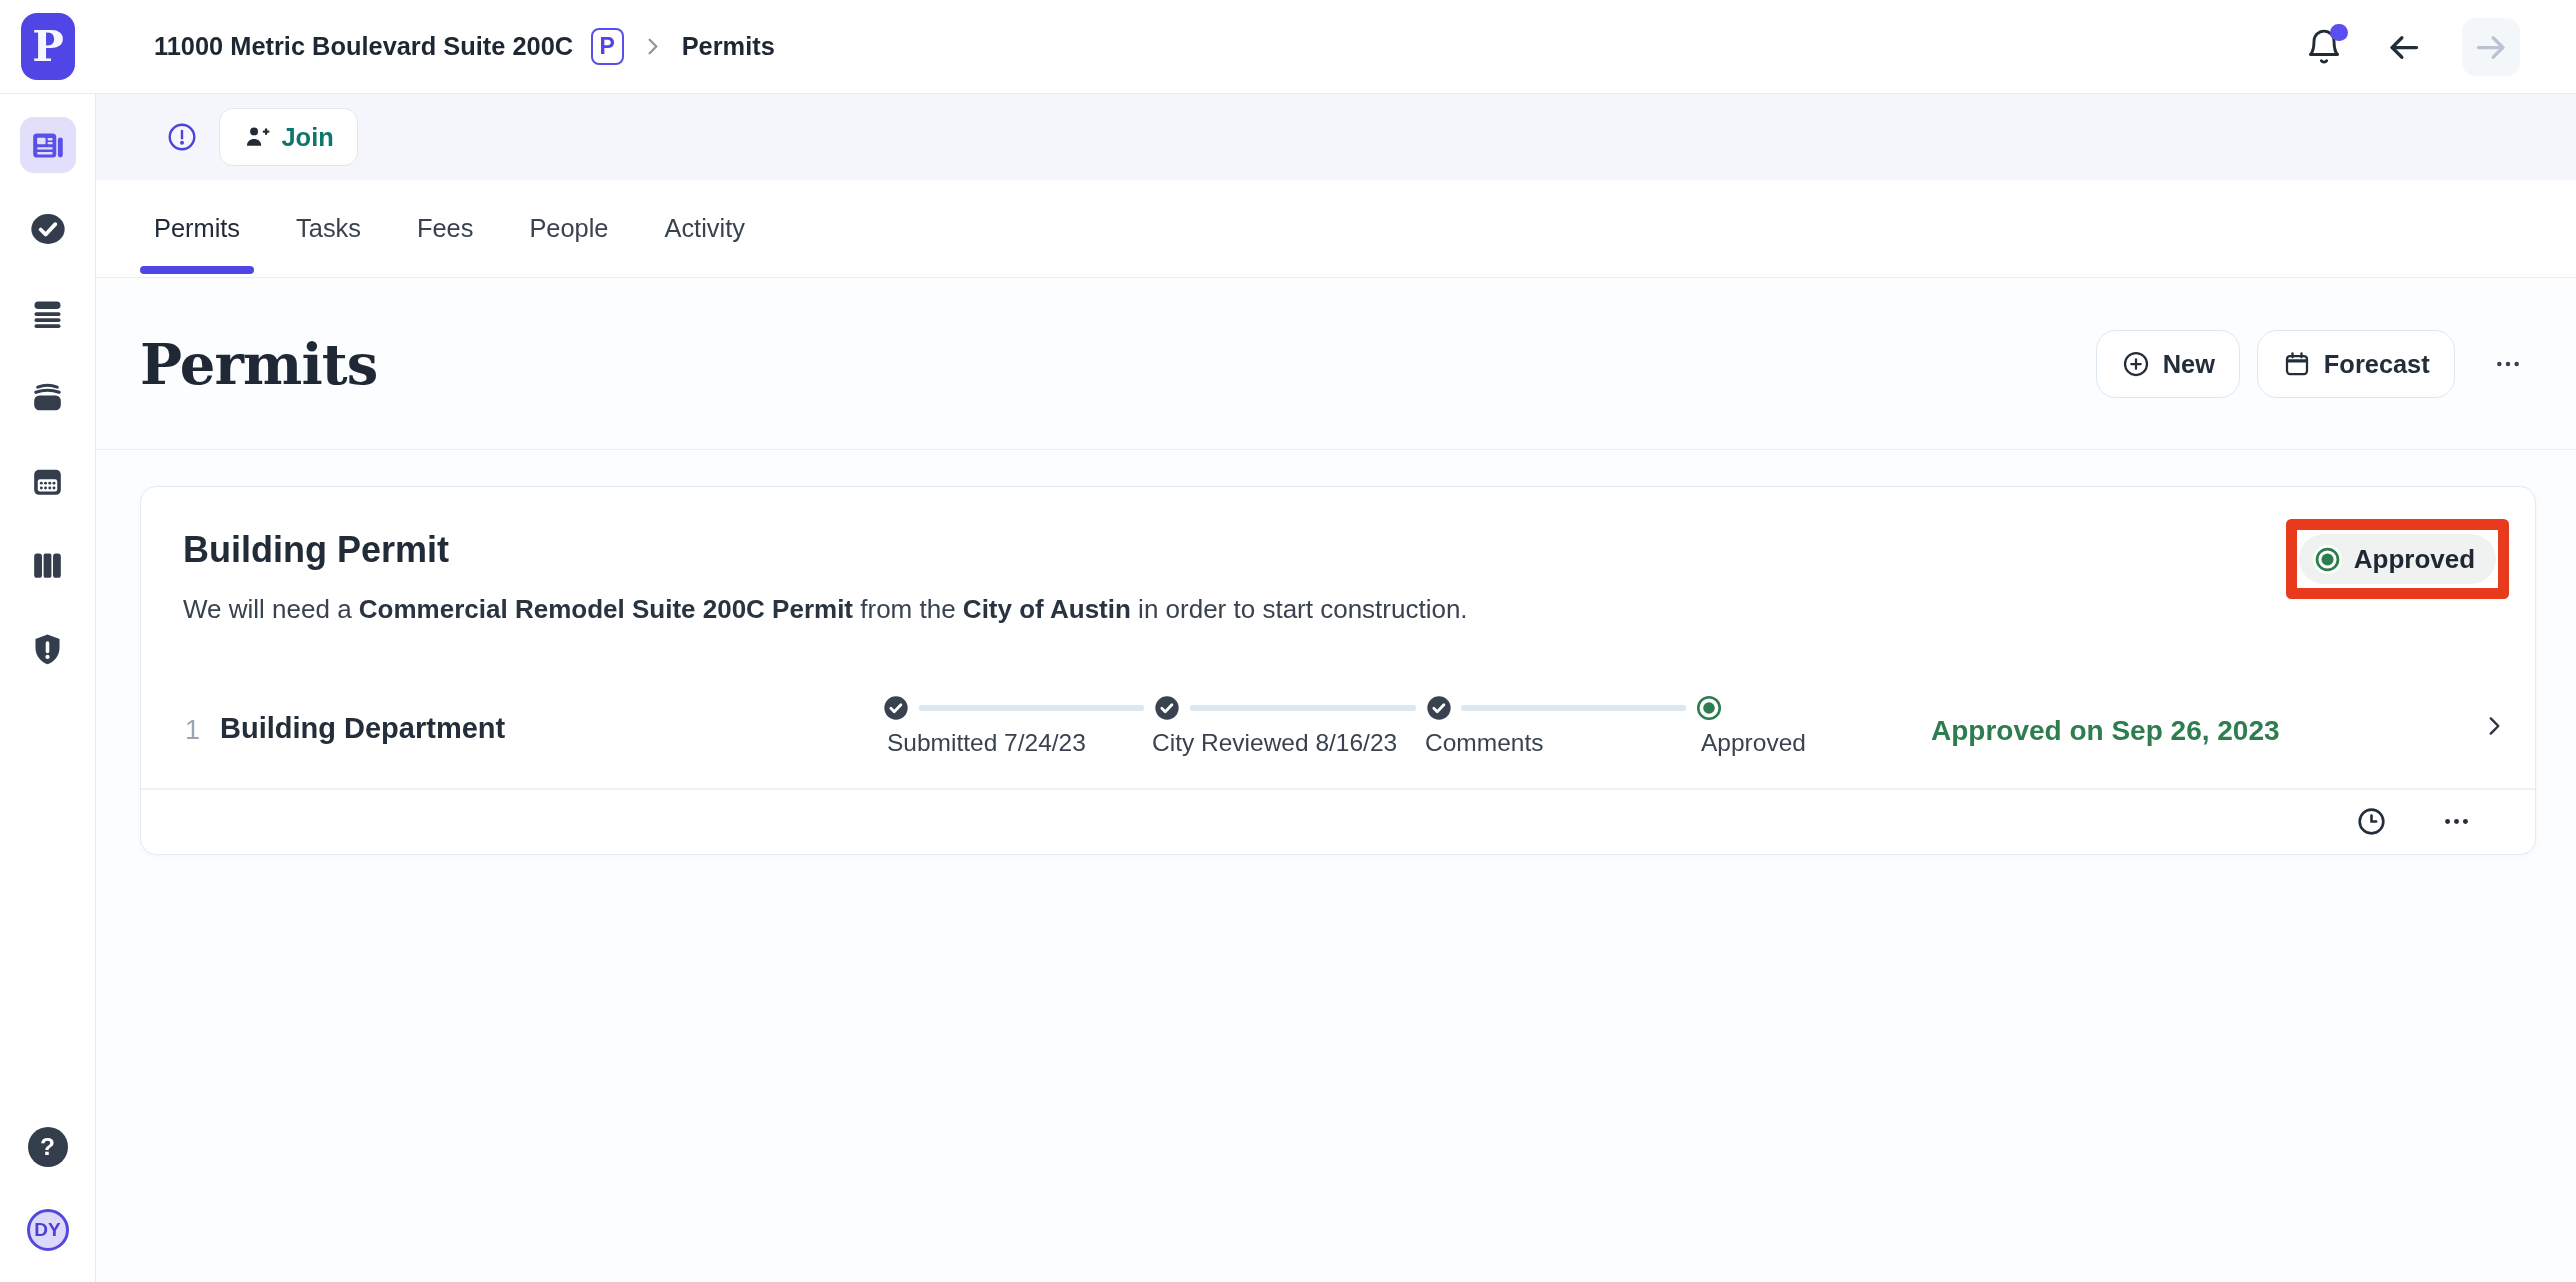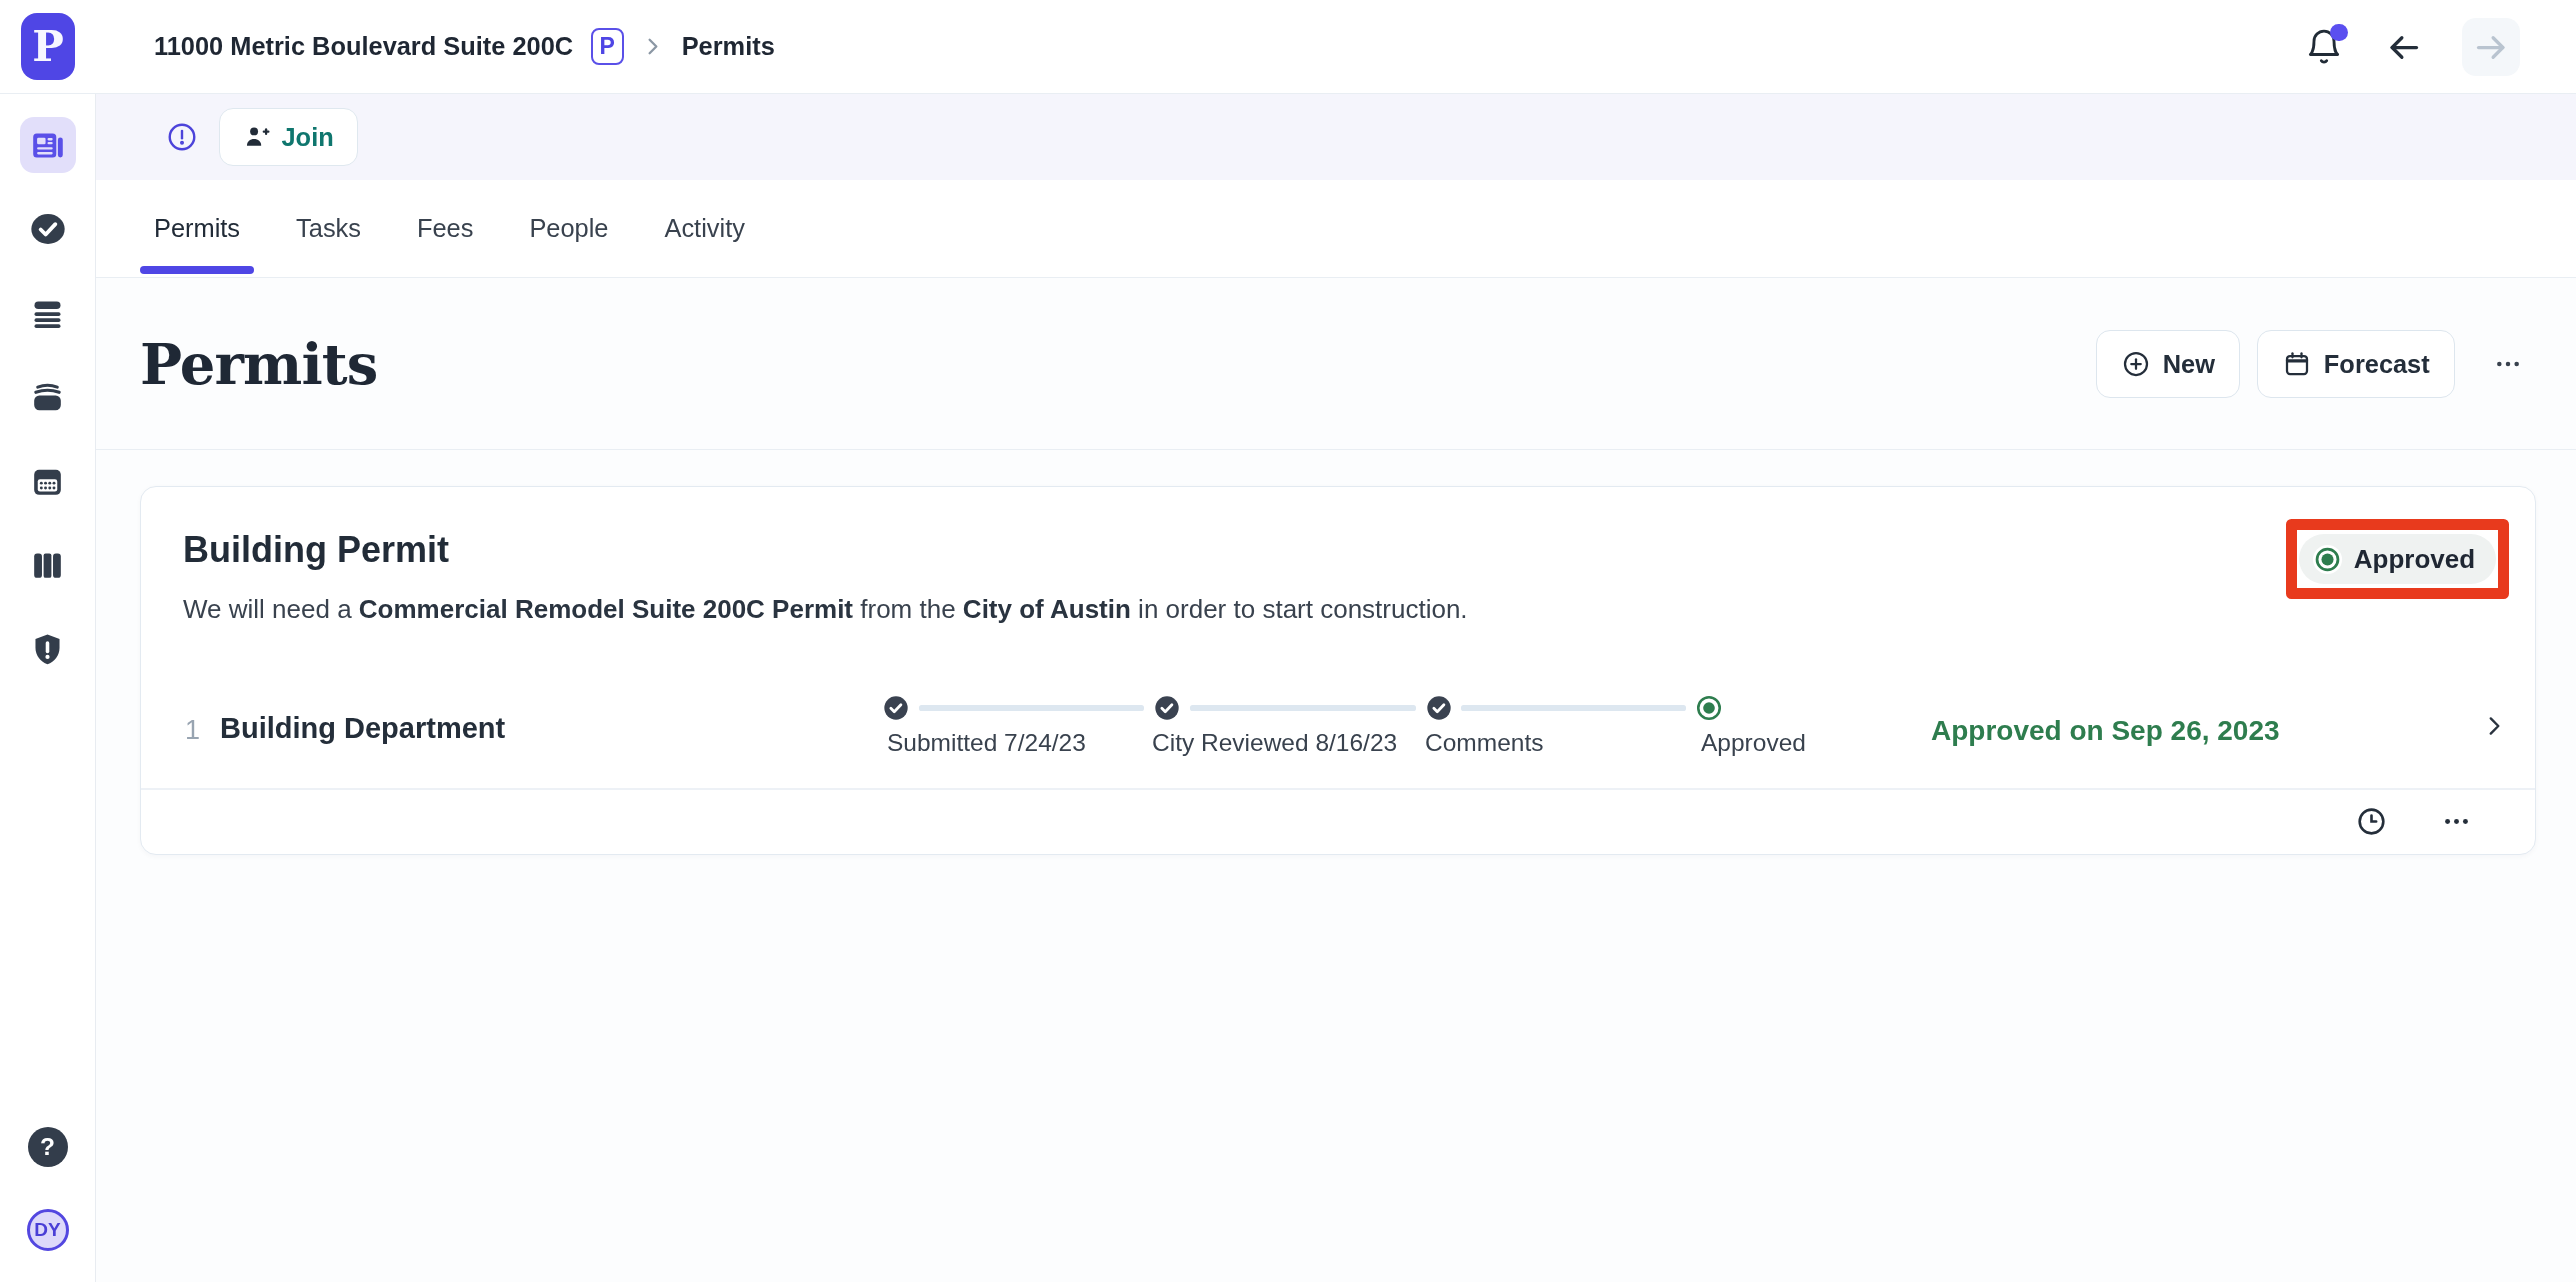--- a/index.html
+++ b/index.html
@@ -55,21 +55,21 @@
          font-size:25.4px; color:#39424e; cursor:pointer; }
   .tab.active { color:#212b37; font-weight:400; }
   .tab.active::after { content:""; position:absolute; left:0; right:0; bottom:3.5px; height:8px;
                        border-radius:4.4px; background:#4f46e5; }
 
   
   .title-section { position:absolute; left:96px; top:279px; width:2480px; height:171px; background:#fcfdfe;
                    border-bottom:1.8px solid #e9eef3; display:flex; align-items:center; padding:0 42px 0 44px; }
   .page-title { font-family:"DejaVu Serif", serif; font-weight:700; font-size:56px; color:#1f2835; letter-spacing:-0.9px; }
   .title-actions { margin-left:auto; display:flex; align-items:center; gap:17.5px; }
-  .action-btn { height:68px; background:#ffffff; border:1.8px solid #dde6ee; border-radius:14px; display:flex;
+  .action-btn { height:68px; background:#ffffff; border:1.8px solid #dde6ee; border-radius:20px; display:flex;
                 align-items:center; gap:11.4px; padding:0 24px; cursor:pointer; }
   .action-btn span { font-size:25.4px; font-weight:700; color:#242e3a; }
   .more-btn { width:53px; height:53px; display:flex; align-items:center; justify-content:center;
               margin-left:8.8px; cursor:pointer; border-radius:10.5px; }
 
   
   .card { position:absolute; left:140px; top:486px; width:2396px; height:369px; background:#ffffff;
           border:1.8px solid #e3eaf1; border-radius:16px; box-shadow:0 1.8px 5.3px rgba(30,40,60,0.03); }
   .card-title { position:absolute; left:42px; top:42px; font-size:36px; font-weight:700; color:#222c38; }
   .card-desc { position:absolute; left:42px; top:107px; font-size:26px; color:#39424e; }

